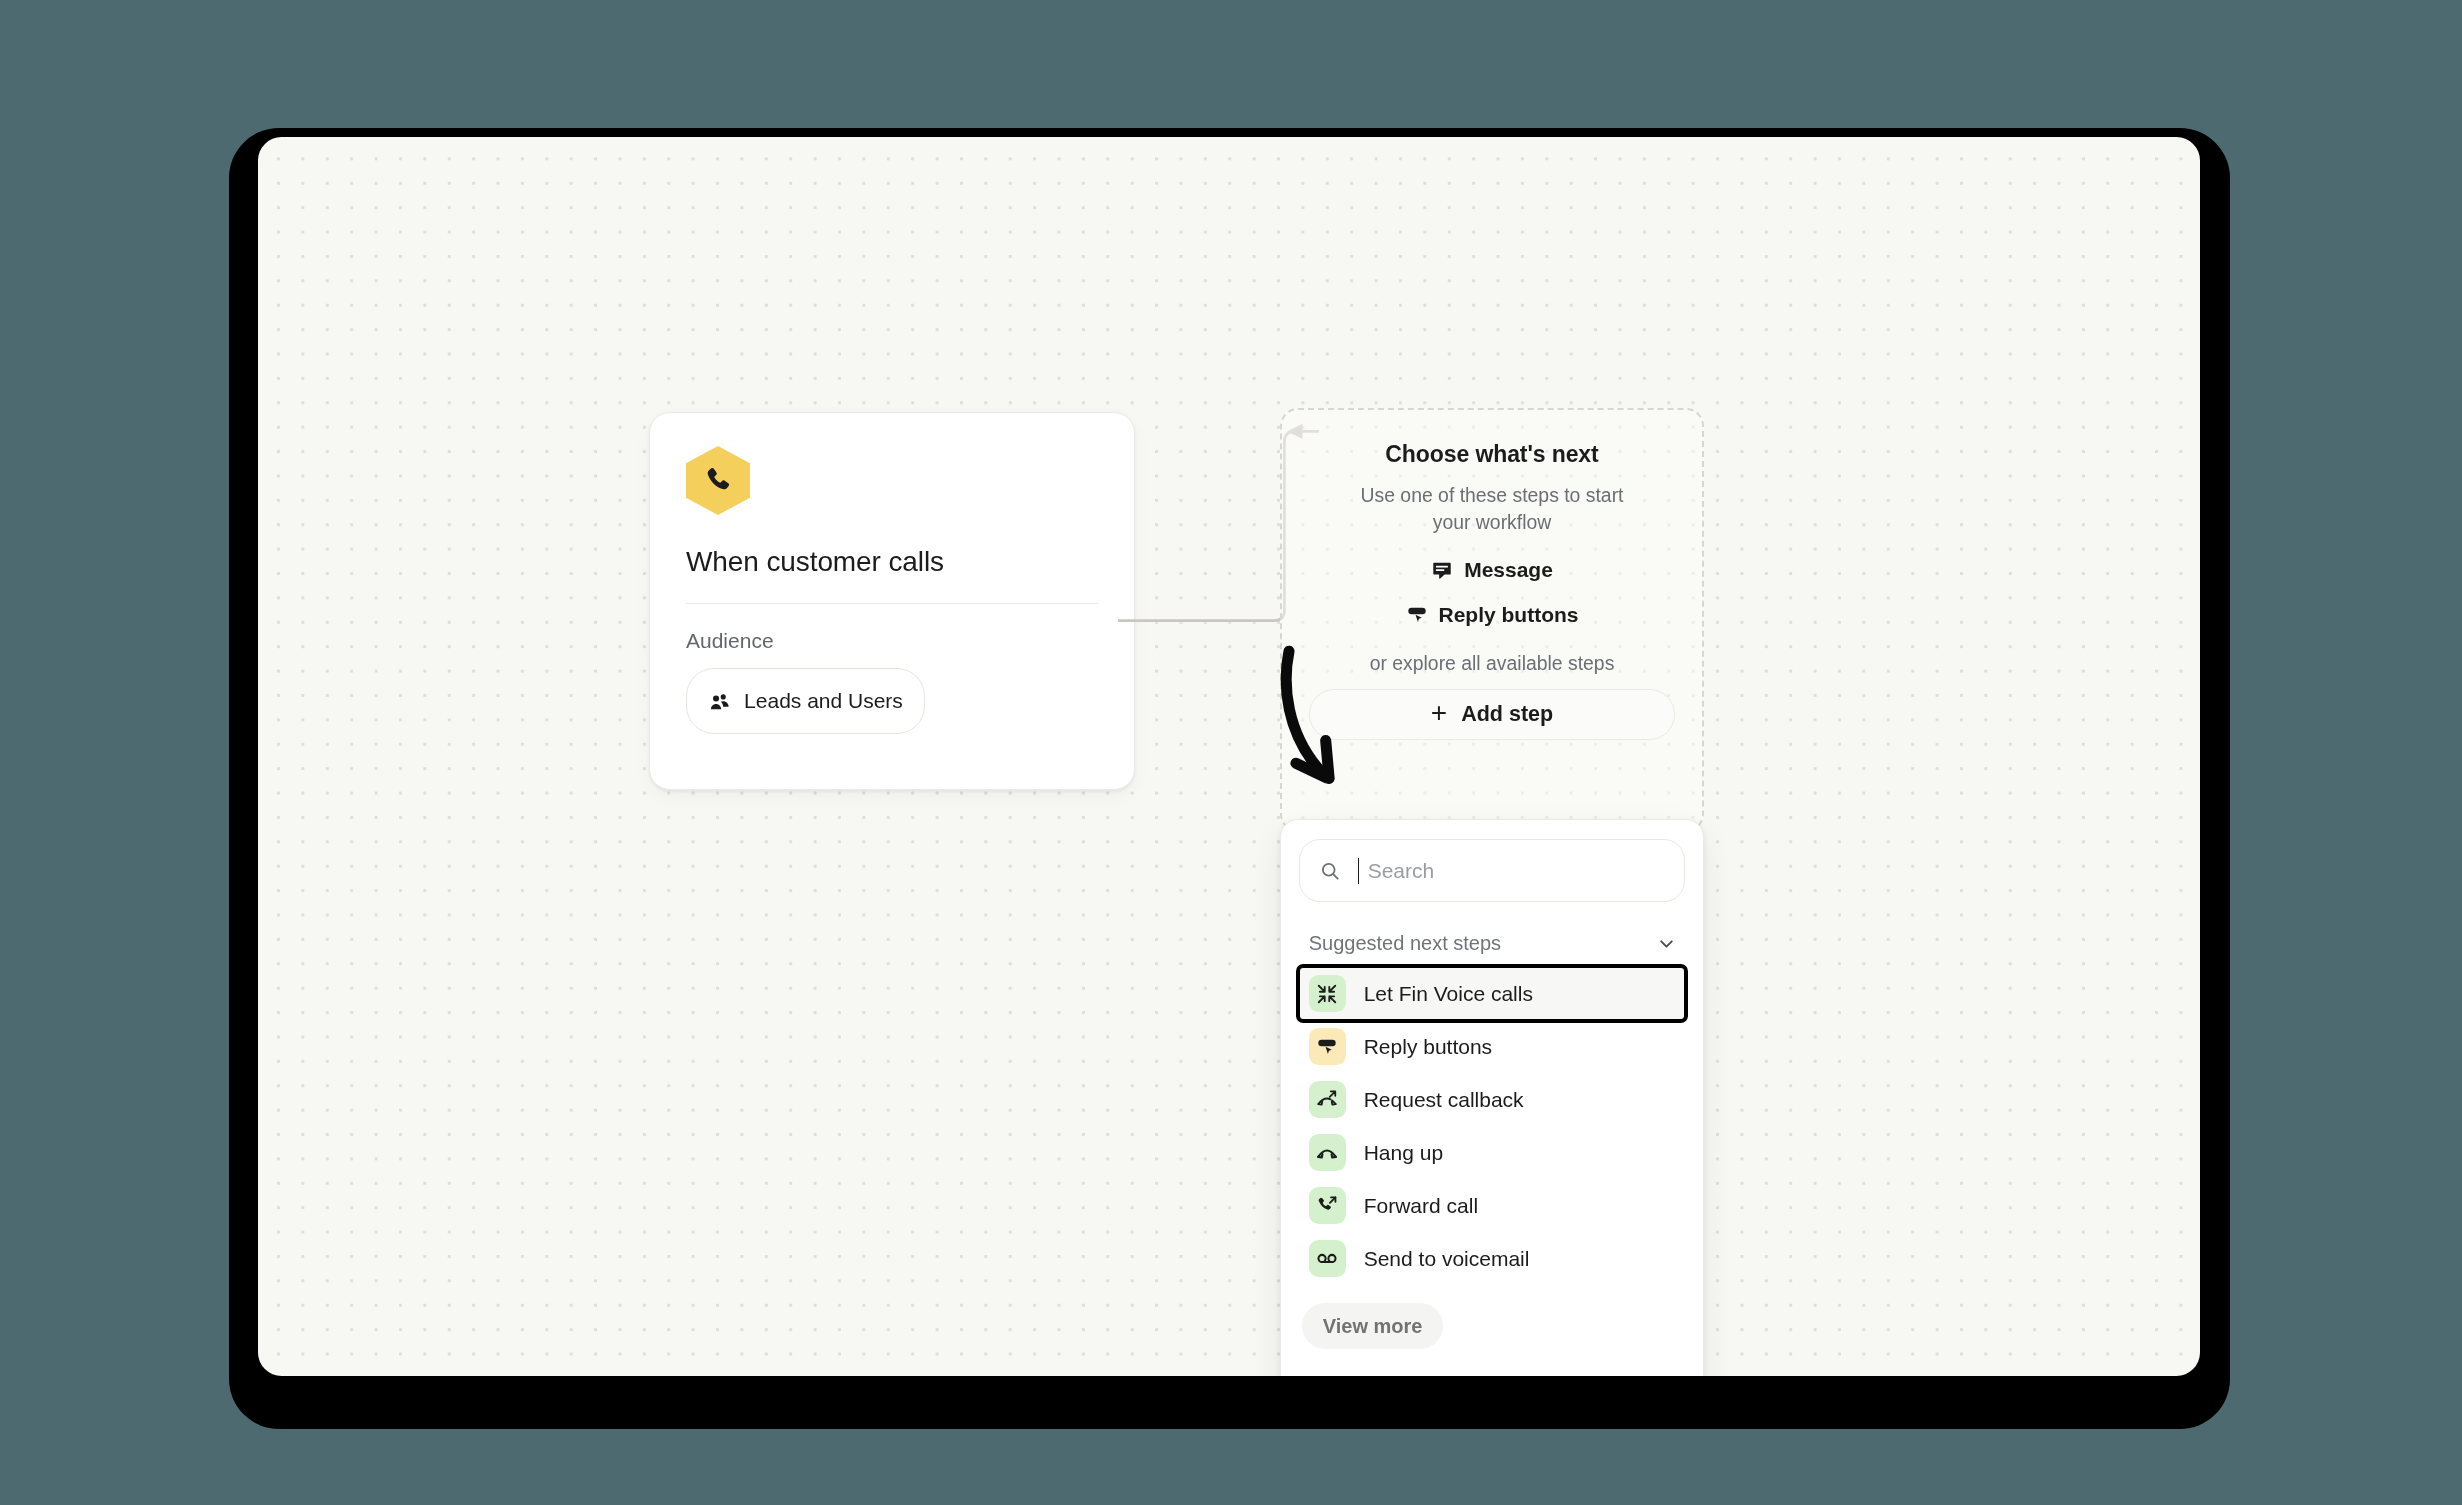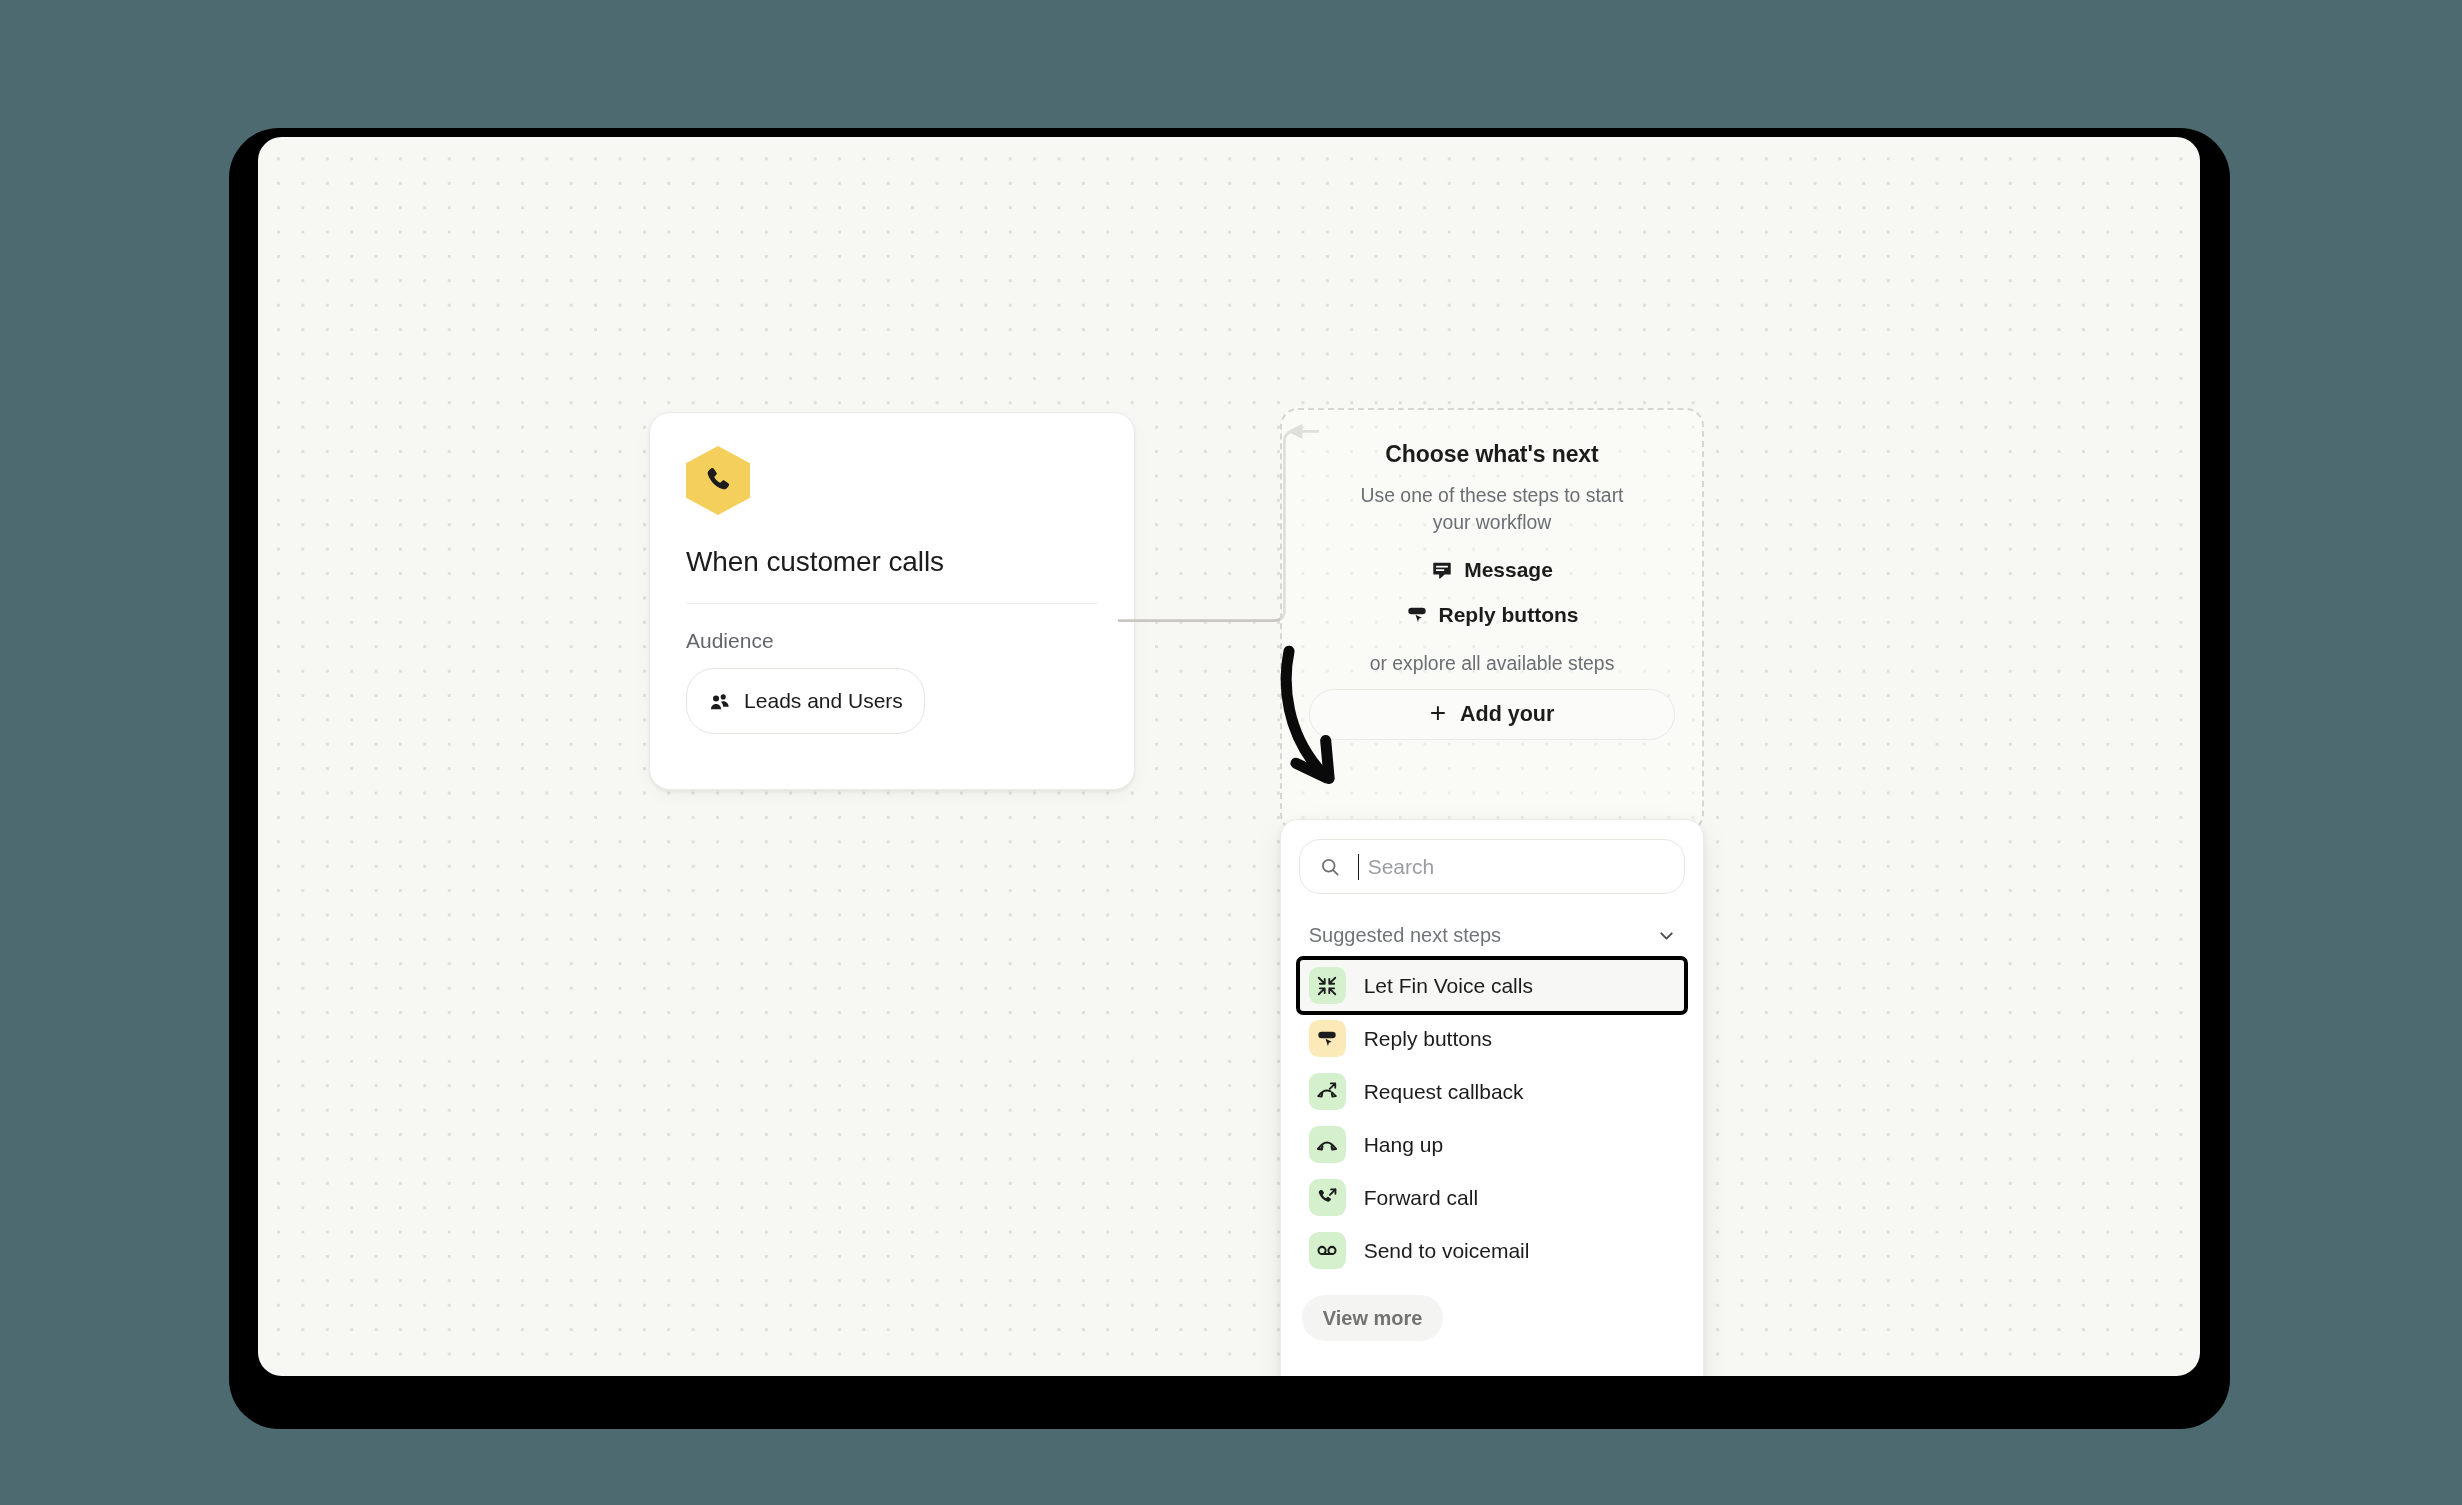--- a/index.html
+++ b/index.html
@@ -184,21 +184,21 @@
     width: 424px;
     height: 617px;
     background: #ffffff;
     border: 0.7px solid #eceae6;
     border-radius: 18px;
     box-shadow: 0 2.8px 7px rgba(20,20,20,0.06), 0 12.5px 33px rgba(20,20,20,0.07);
     padding: 19.4px 18px 18px 18px;
   }
 
   #search-box {
-    height: 55px;
+    height: 63px;
     display: flex;
     align-items: center;
     gap: 16.6px;
     padding: 0 19.4px;
     border: 0.7px solid #e9e7e2;
     border-radius: 21px;
     background: #ffffff;
   }
   #search-icon svg { width: 22px; height: 22px; display: block; }
   #search-caret {
@@ -333,21 +333,21 @@
           <path d="M10.4 11.8 L 17.2 15.1 L 14.1 16.1 L 13 19.6 z"></path>
         </svg>
       </span>
       <span>Reply buttons</span>
     </div>
 
     <div id="explore-text">or explore all available steps</div>
 
     <div id="add-step-button">
       <span class="plus">+</span>
-      <span>Add your</span>
+      <span>Add step</span>
     </div>
   </div>
 
   <svg id="hand-arrow" viewBox="0 0 250 240" fill="none">
     <path d="M26 22 C 16 70, 22 140, 72 196" stroke="#0a0a0a" stroke-width="16" stroke-linecap="round" fill="none"></path>
     <path d="M36 184 L 80 205" stroke="#0a0a0a" stroke-width="16" stroke-linecap="round" fill="none"></path>
     <path d="M79 151 L 84 206" stroke="#0a0a0a" stroke-width="16" stroke-linecap="round" fill="none"></path>
   </svg>
 
   <div id="step-dropdown">

